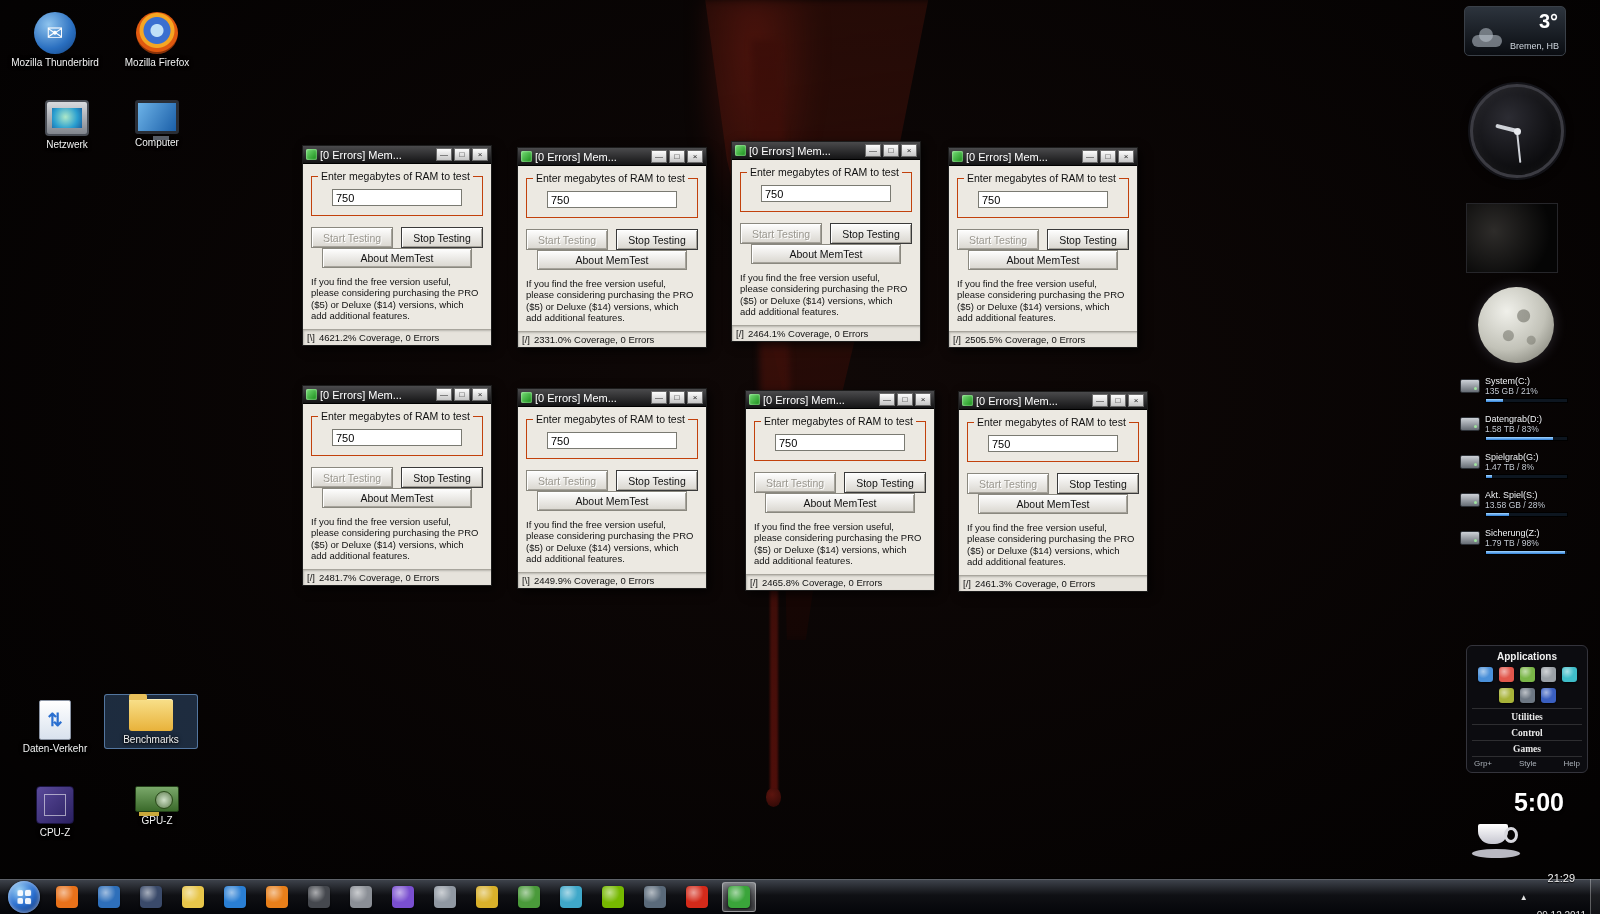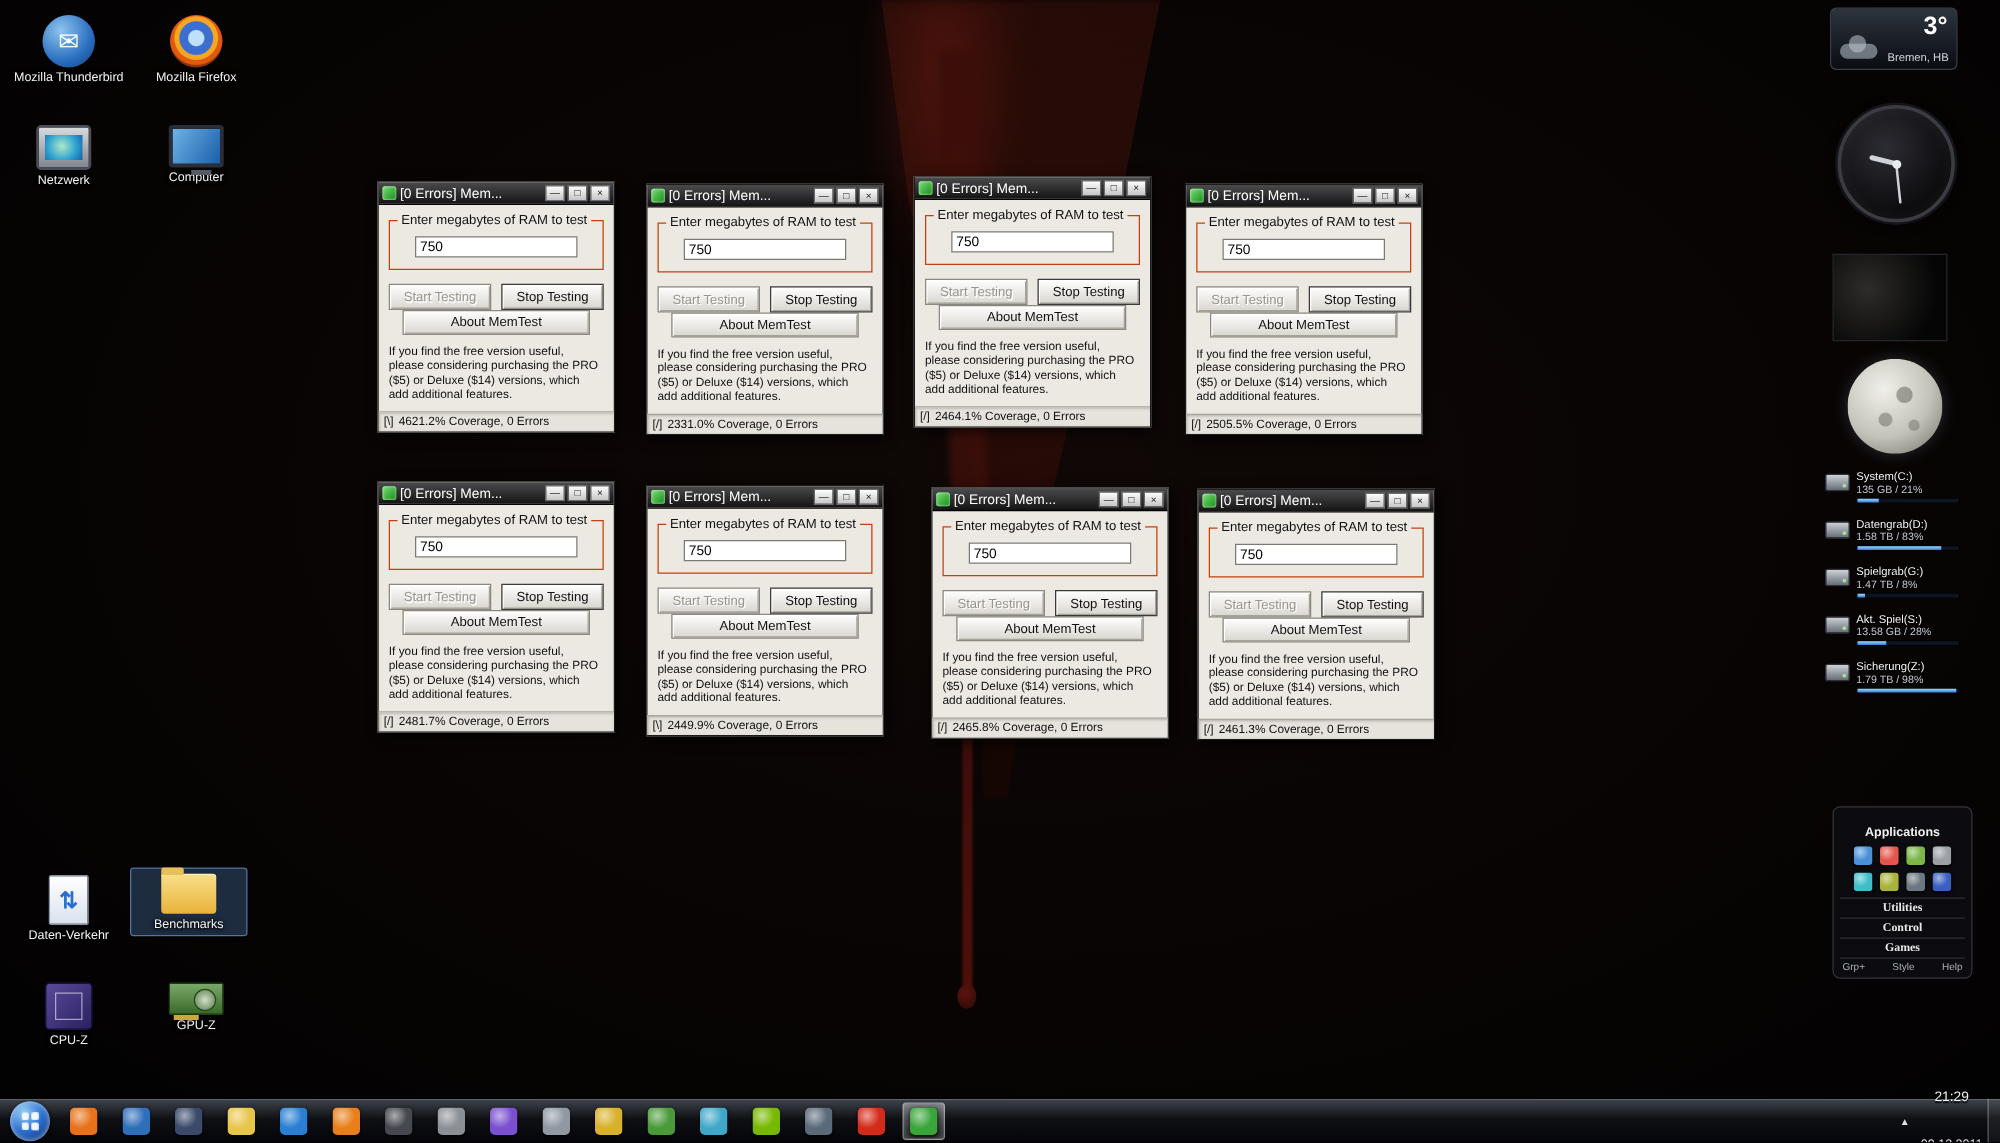--- a/index.html
+++ b/index.html
@@ -124,21 +124,21 @@
   #drive-list { left:1460px; top:376px; width:108px; }
   .drive-row { position:relative; padding-left:25px; margin-bottom:10px; min-height:28px; }
   .drive-icon { position:absolute; left:0; top:3px; width:20px; height:14px; border-radius:2px;
     background:linear-gradient(#cdd1d7,#676d75); border:1px solid #2c3036; }
   .drive-icon::after { content:""; position:absolute; right:2px; bottom:2px; width:3px; height:3px;
     border-radius:50%; background:#9fe49f; }
   .drive-name { font-size:9px; color:#f0f2f5; text-shadow:0 1px 1px #000; }
   .drive-info { font-size:8.5px; color:#c3c9d2; text-shadow:0 1px 1px #000; }
   .drive-bar { margin-top:2px; height:5px; background:#0d1620; border:1px solid #000; }
   .drive-fill { height:100%; background:linear-gradient(#a5d6ff,#2e7fd8); }
-  #gadget-apps { left:1466px; top:645px; width:112px; padding:15px 5px 3px; border-radius:6px;
+  #gadget-apps { left:1466px; top:645px; width:122px; padding:5px 5px 3px; border-radius:6px;
     background:rgba(14,14,18,.88); border:1px solid #34343c; }
   .apps-title { font-size:10px; font-weight:bold; color:#f0f0f0; text-align:center; margin-bottom:5px; }
   #app-grid { display:flex; flex-wrap:wrap; gap:6px; justify-content:center; padding:0 2px 5px; }
   .app-dot { width:15px; height:15px; border-radius:3px; box-shadow:0 1px 2px rgba(0,0,0,.7); }
   .app-section { font-size:9.5px; font-weight:bold; color:#e8e8e8; text-align:center;
     padding:2.5px 0; border-top:1px solid rgba(255,255,255,.14);font-family:Liberation Serif, serif; }
   #app-footer { display:flex; justify-content:space-between; font-size:8px; color:#aab0b8;
     padding:2px 2px 1px; border-top:1px solid rgba(255,255,255,.14); }
   #gadget-timer { left:1468px; top:788px; width:100px; height:70px; }
   .timer-time { font-size:25px; font-weight:bold; color:#fff; text-align:right; padding-right:4px;
@@ -191,21 +191,21 @@
 
   <div id="desktop-icons">
       <div class="dicon" style="left: 8px; top: 8px;">
     <div class="dicon-art art-0"></div>
     <div class="dicon-label">Mozilla Thunderbird</div>
   </div>
       <div class="dicon" style="left: 110px; top: 8px;">
     <div class="dicon-art art-1"></div>
     <div class="dicon-label">Mozilla Firefox</div>
   </div>
-      <div class="dicon" style="left: 4px; top: 96px;">
+      <div class="dicon" style="left: 20px; top: 96px;">
     <div class="dicon-art art-2"></div>
     <div class="dicon-label">Netzwerk</div>
   </div>
       <div class="dicon" style="left: 110px; top: 96px;">
     <div class="dicon-art art-3"></div>
     <div class="dicon-label">Computer</div>
   </div>
       <div class="dicon" style="left: 8px; top: 696px;">
     <div class="dicon-art art-4"></div>
     <div class="dicon-label">Daten-Verkehr</div>
@@ -519,20 +519,27 @@
         <div class="app-section">Control</div>
         <div class="app-section">Games</div>
       </div>
     <div id="app-footer">
         <span>Grp+</span>
         <span>Style</span>
         <span>Help</span>
       </div>
   </div>
 
+  <div class="gadget" id="gadget-timer">
+    <div class="timer-time">5:00</div>
+    <div class="cup-wrap">
+      <span class="saucer"></span>
+      <span class="cup"></span>
+    </div>
+  </div>
 
   <div id="taskbar">
     <div id="start-button">
       <span class="orb-flag">
         <span></span>
           <span></span>
           <span></span>
           <span></span>
       </span>
     </div>

